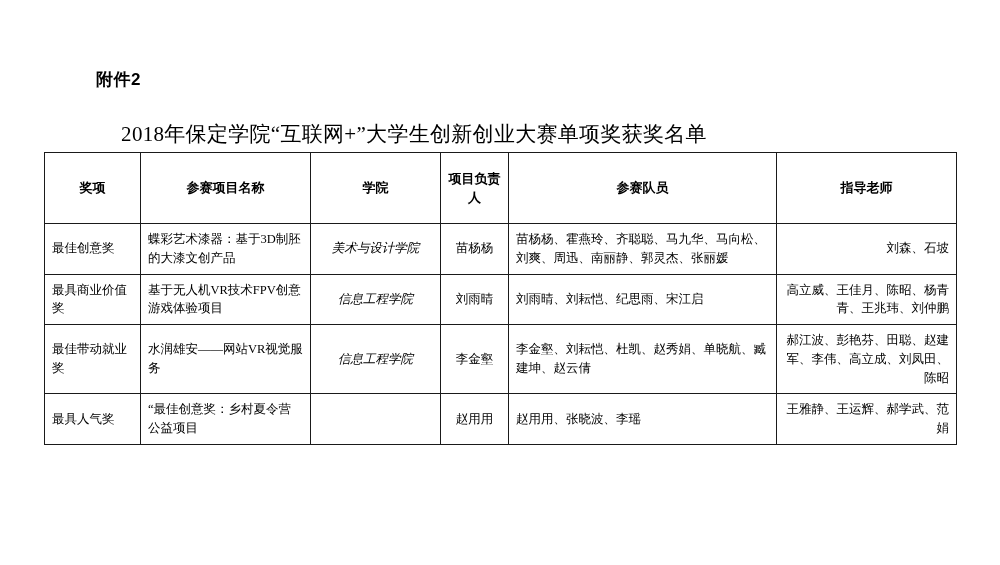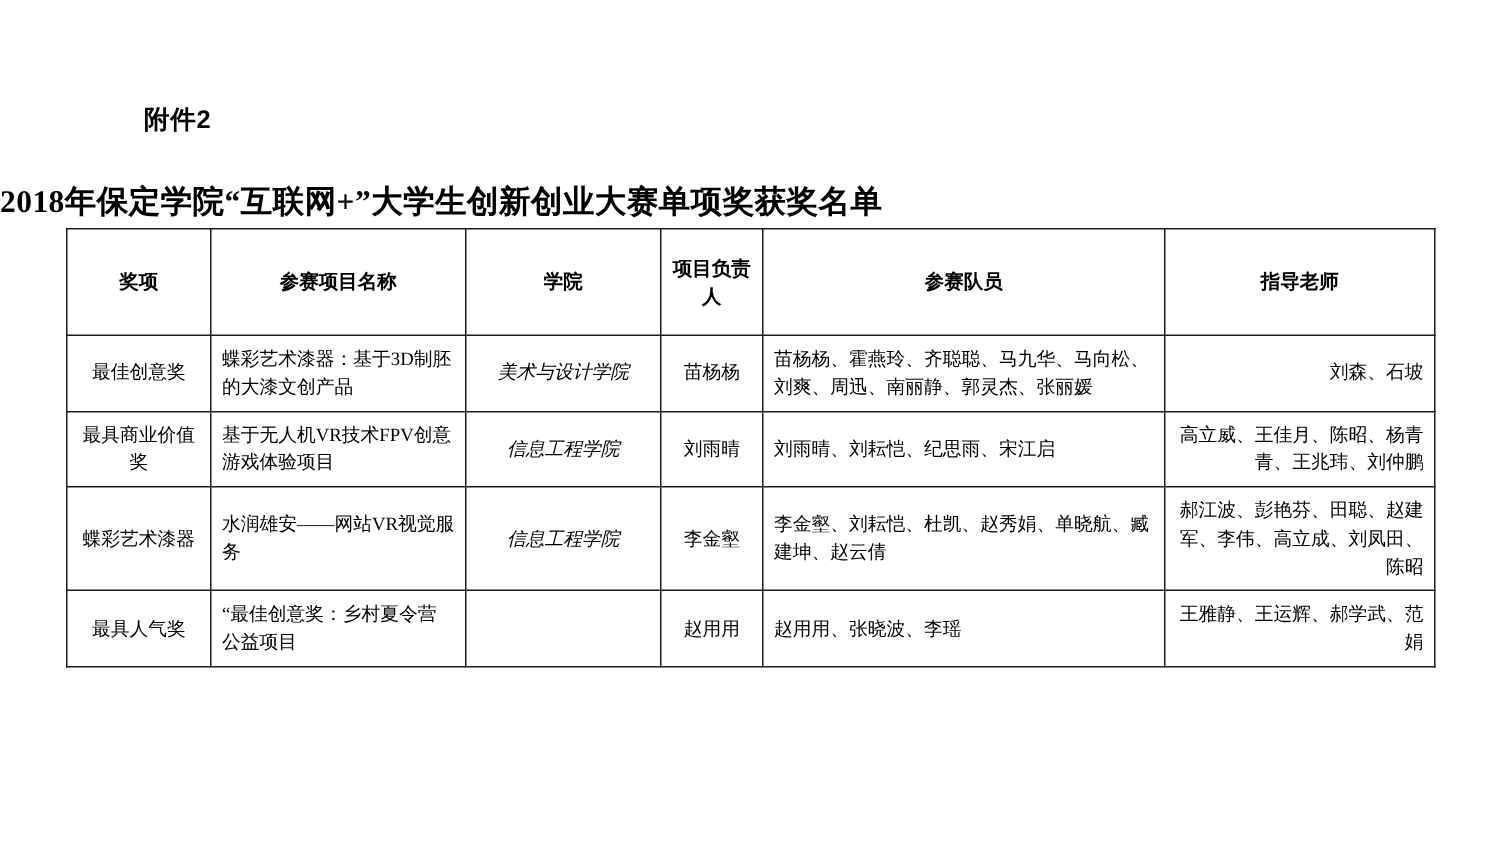--- a/index.html
+++ b/index.html
@@ -28,23 +28,23 @@
     font-weight: bold;
     letter-spacing: 0.5px;
     font-family: "Liberation Sans", sans-serif;
     margin-left: 24px;
   }
   .doc-title {
     position: absolute;
     left: 0;
     top: 120px;
     width: 828px;
-    text-align: left;
+    text-align: center;
     font-size: 21px;
-    font-weight: bold;
+    font-weight: normal;
     letter-spacing: 0.3px;
     font-family: "Liberation Serif", "DejaVu Serif", serif;
   }
   table.award-table {
     position: absolute;
     left: 44px;
     top: 152px;
     width: 912px;
     border-collapse: collapse;
     table-layout: fixed;
@@ -64,21 +64,21 @@
     height: 58px;
     font-size: 13px;
   }
   .col-award    { width: 96px;  text-align: center; }
   .col-project  { width: 170px; text-align: left; margin-top: 28px; }
   .col-college  { width: 130px; text-align: center; }
   .col-leader   { width: 68px;  text-align: center; }
   .col-members  { width: 268px; text-align: left; }
   .col-teachers { width: 180px; text-align: left; }
 
-  td.col-award    { text-align: center; }
+  td.col-award    { text-align: left; }
   td.col-project  { text-align: left; }
   td.col-college  { text-align: center; font-style: italic; }
   td.col-leader   { text-align: center; }
   td.col-members  { text-align: left; }
   td.col-teachers { text-align: right; }
 
   .head-two-line { line-height: 1.35; }
 </style>
 </head>
 <body>
@@ -119,21 +119,21 @@
       </tr>
       <tr>
         <td class="col-award">最具商业价值奖</td>
         <td class="col-project">基于无人机VR技术FPV创意游戏体验项目</td>
         <td class="col-college">信息工程学院</td>
         <td class="col-leader">刘雨晴</td>
         <td class="col-members">刘雨晴、刘耘恺、纪思雨、宋江启</td>
         <td class="col-teachers">高立威、王佳月、陈昭、杨青青、王兆玮、刘仲鹏</td>
       </tr>
       <tr>
-        <td class="col-award">蝶彩艺术漆器</td>
+        <td class="col-award">最佳带动就业奖</td>
         <td class="col-project">水润雄安——网站VR视觉服务</td>
         <td class="col-college">信息工程学院</td>
         <td class="col-leader">李金壑</td>
         <td class="col-members">李金壑、刘耘恺、杜凯、赵秀娟、单晓航、臧建坤、赵云倩</td>
         <td class="col-teachers">郝江波、彭艳芬、田聪、赵建军、李伟、高立成、刘凤田、陈昭</td>
       </tr>
       <tr>
         <td class="col-award">最具人气奖</td>
         <td class="col-project">“最佳创意奖：乡村夏令营公益项目</td>
         <td class="col-college"></td>

